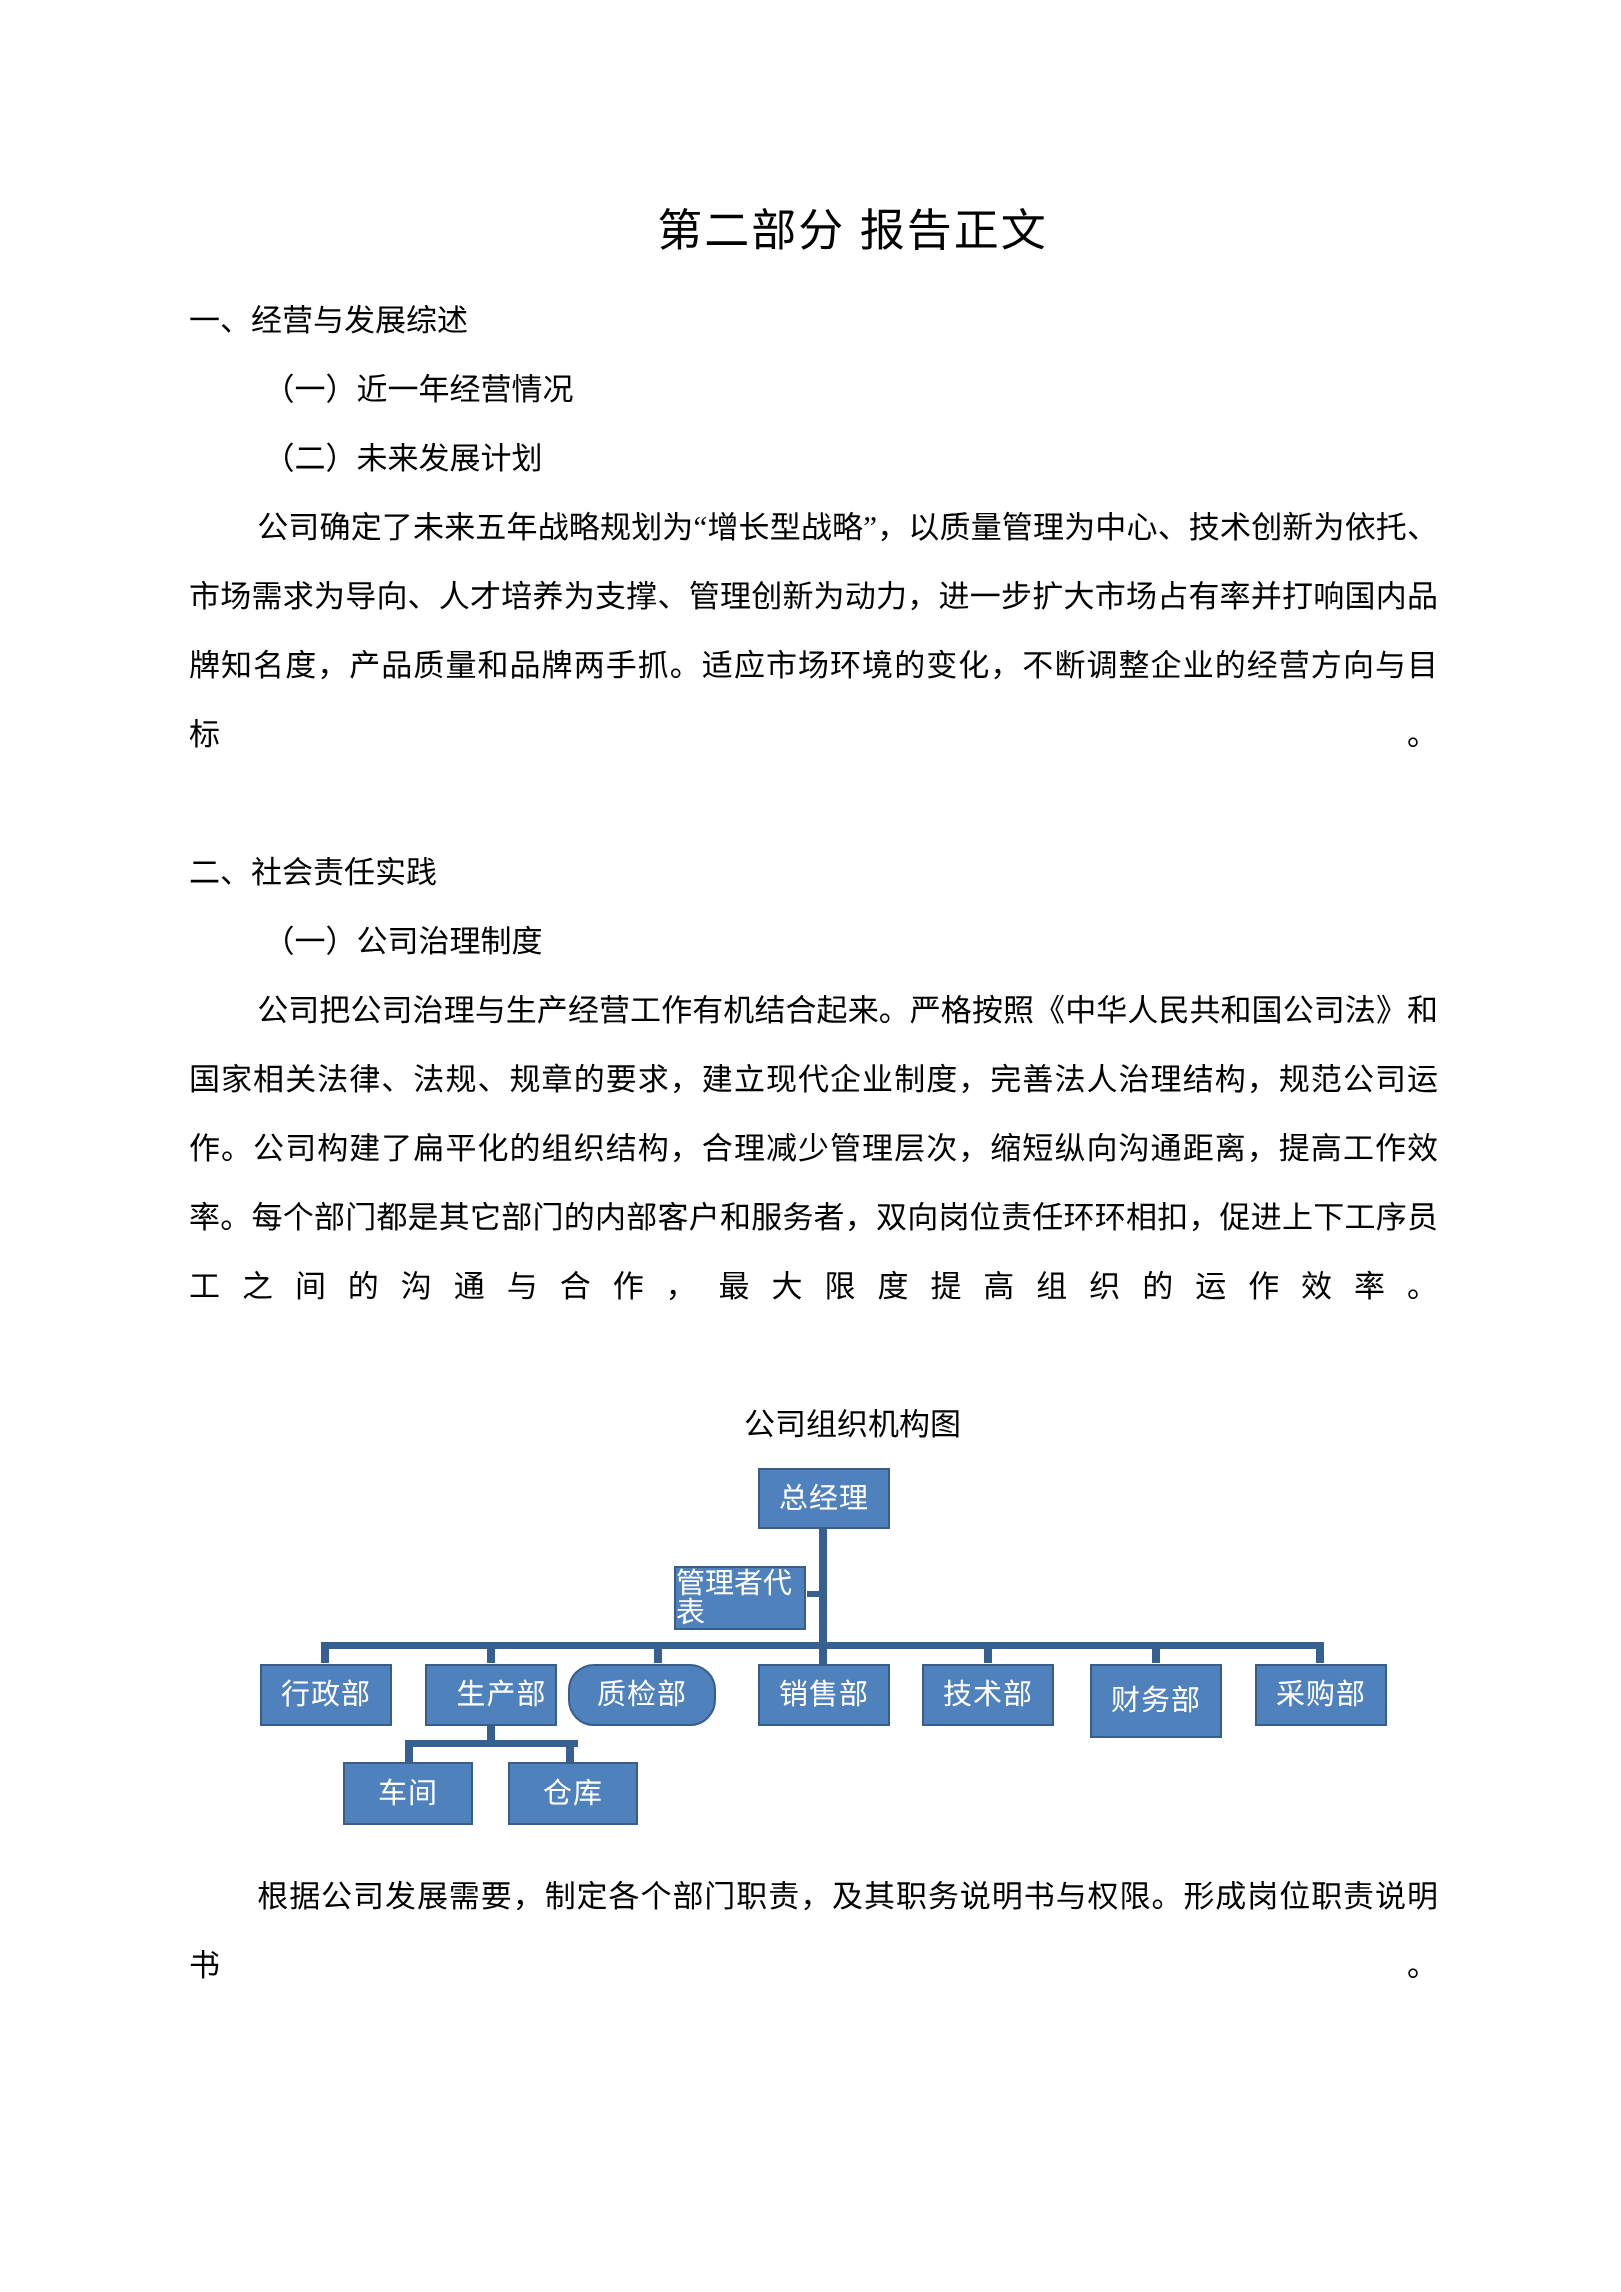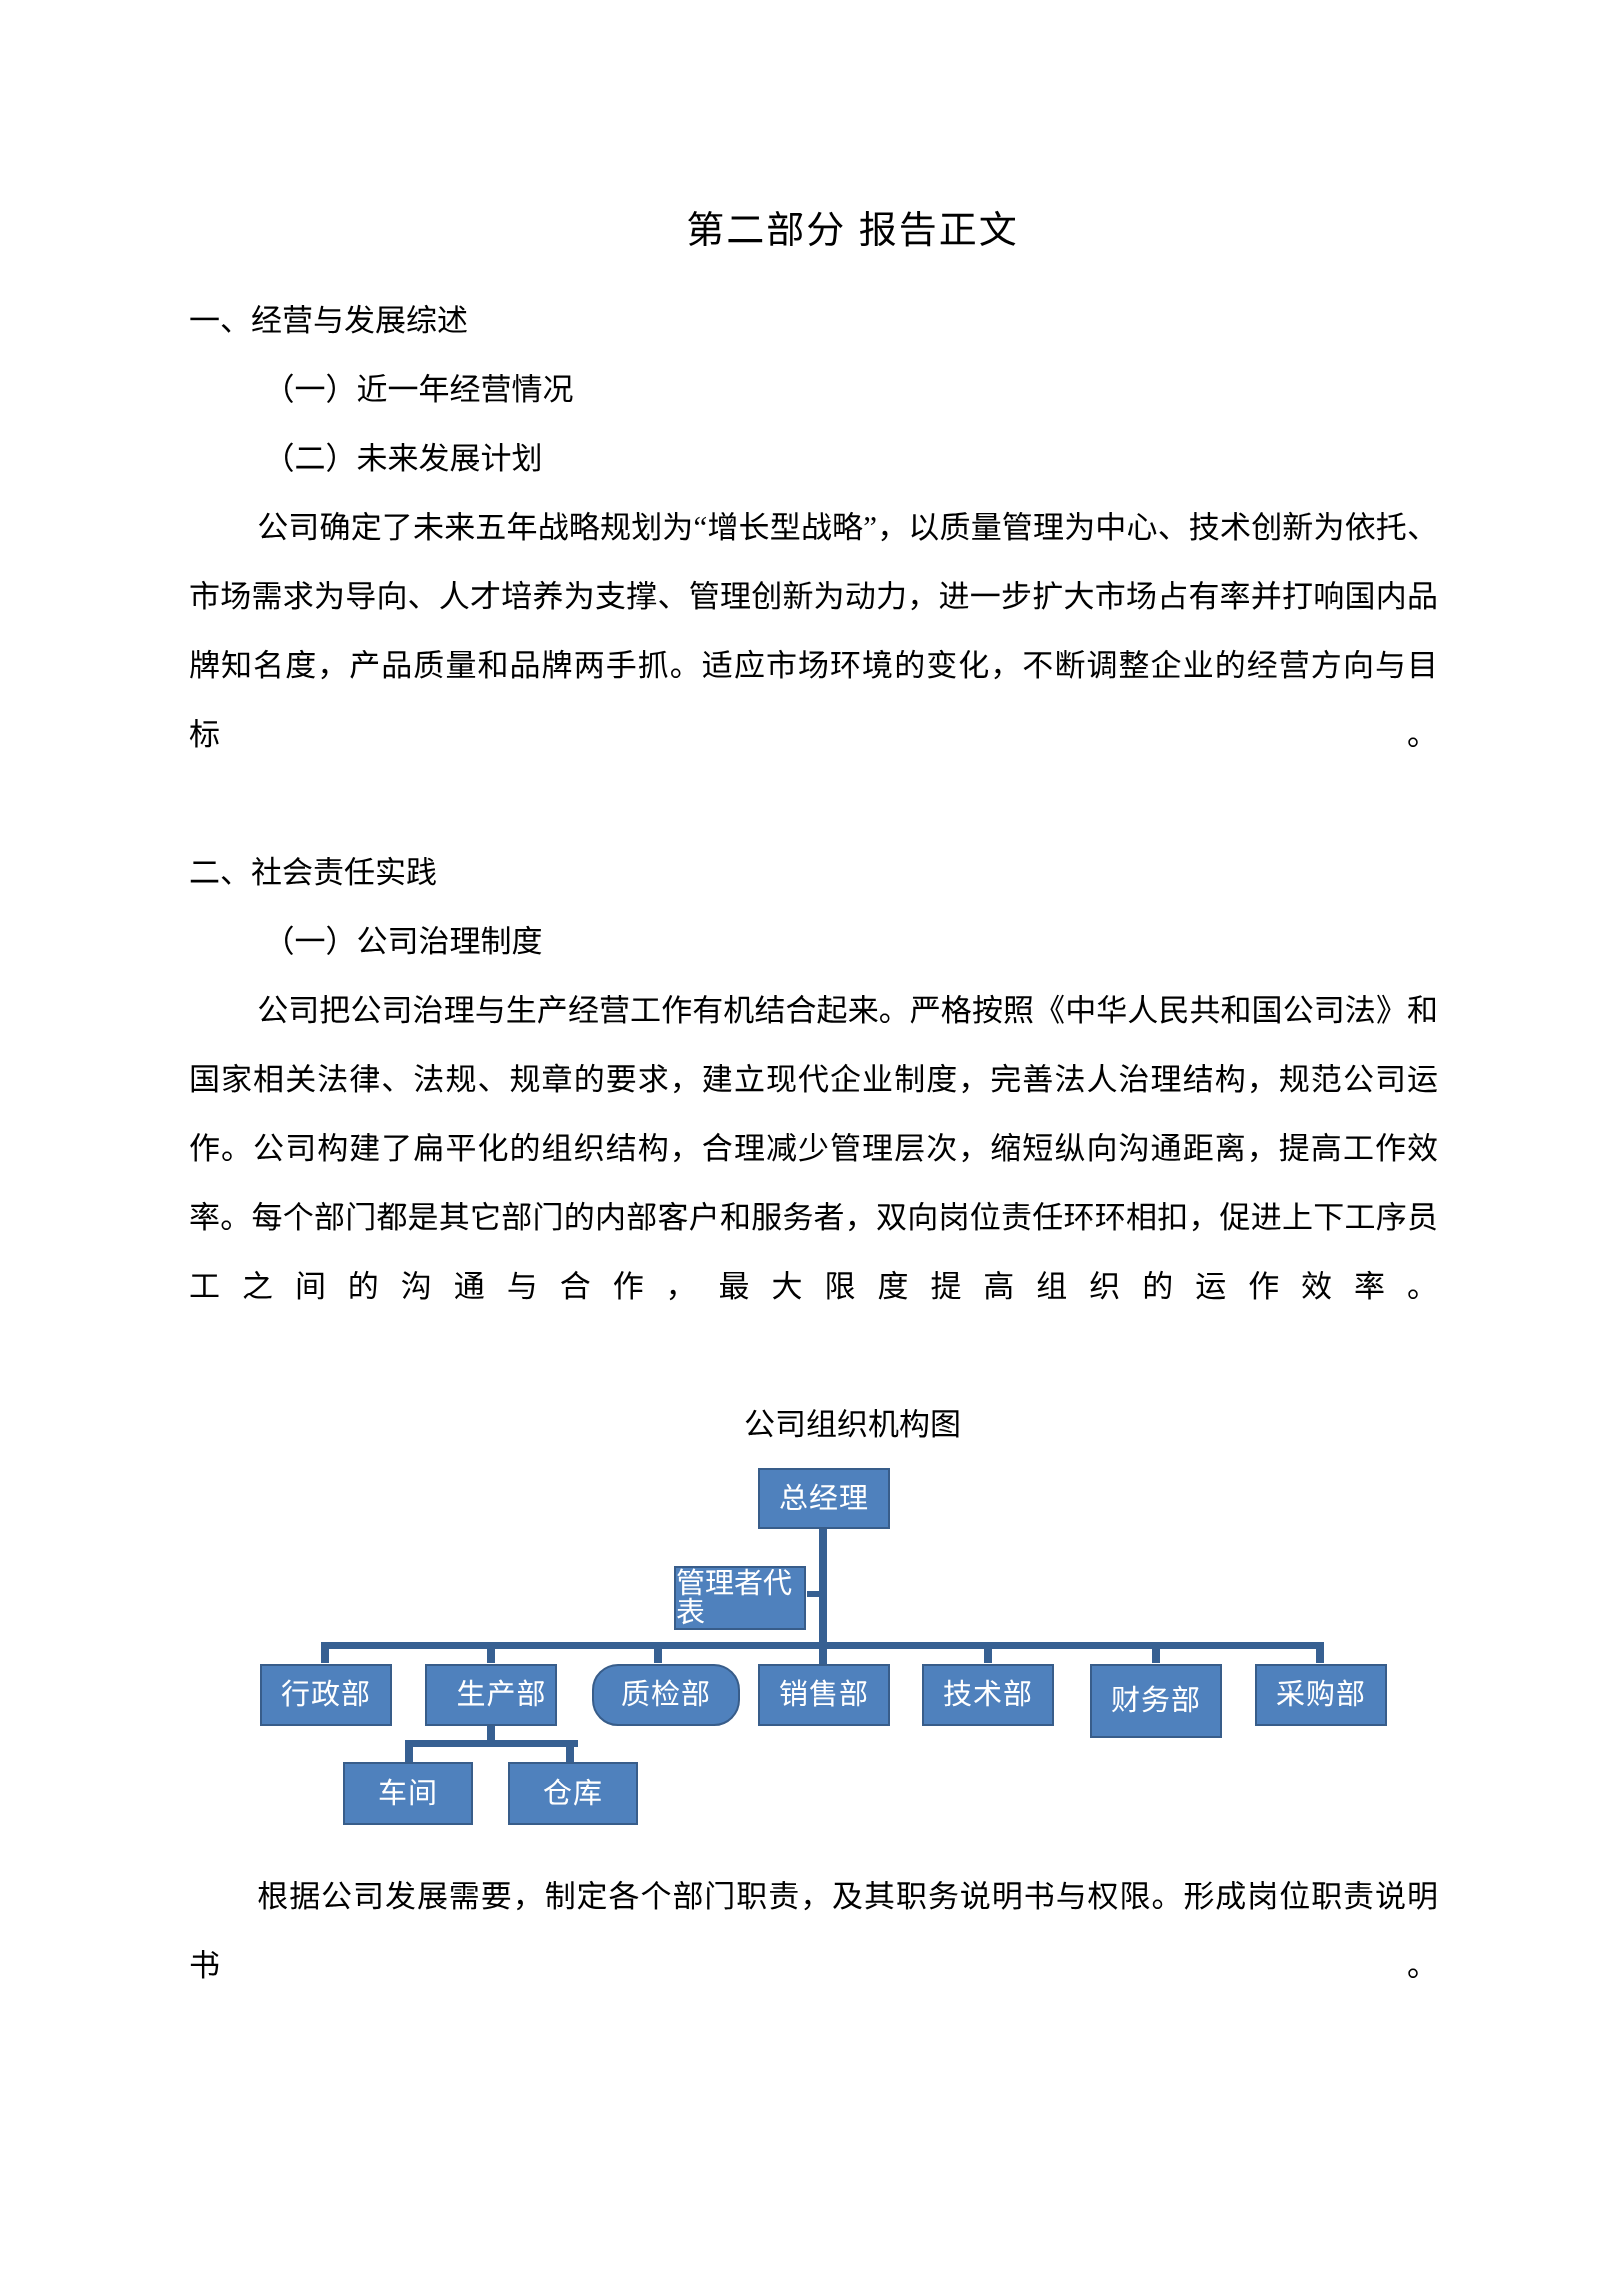--- a/index.html
+++ b/index.html
@@ -13,21 +13,21 @@
     height: 2293px;
     background: #ffffff;
     overflow: hidden;
     font-family: "Liberation Serif", serif;
     color: #000000;
     box-sizing: border-box;
     padding: 201px 183px 0 189px;
   }
   .doc-title {
     font-family: "Liberation Sans", sans-serif;
-    font-size: 38px;
+    font-size: 45px;
     line-height: 59px;
     text-align: center;
     margin-left: 78px; 
     white-space: nowrap;
     letter-spacing: 2px;
   }
   .body-text {
     margin-top: 25.5px;
     font-size: 31px;
     line-height: 69px;
@@ -116,21 +116,21 @@
       <div class="conn" style="left:487px; top:265px; width:7.8px;   height:14.7px;"></div>
       <div class="conn" style="left:405px; top:279px; width:173px; height:7.8px;"></div>
       <div class="conn" style="left:405px; top:285px; width:7.8px; height:17.6px;"></div>
       <div class="conn" style="left:566px; top:285px; width:7.8px; height:17.6px;"></div>
 
       <div class="org-box" style="left:758px; top:7.8px;   width:132px; height:61px;">总经理</div>
       <div class="org-box" style="left:674px; top:105px; width:132px; height:64px; letter-spacing:0;">管理者代表</div>
 
       <div class="org-box" style="left:260px;  top:203px; width:132px; height:62px;">行政部</div>
       <div class="org-box" style="left:425px;  top:203px; width:132px; height:62px;padding-left:21px;">生产部</div>
-      <div class="org-box" style="left:592px;  top:203px; width:148px; height:62px;border-radius:26px;">质检部</div>
+      <div class="org-box" style="left:568px;  top:203px; width:148px; height:62px;border-radius:26px;">质检部</div>
       <div class="org-box" style="left:758px;  top:203px; width:132px; height:62px;">销售部</div>
       <div class="org-box" style="left:922px;  top:203px; width:132px; height:62px;">技术部</div>
       <div class="org-box" style="left:1090px; top:203px; width:132px; height:74px;">财务部</div>
       <div class="org-box" style="left:1255px; top:203px; width:132px; height:62px;">采购部</div>
 
       <div class="org-box" style="left:343px; top:301px; width:130px; height:63px;">车间</div>
       <div class="org-box" style="left:508px; top:301px; width:130px; height:63px;">仓库</div>
     </div>
 
     <div class="para closing">根据公司发展需要，制定各个部门职责，及其职务说明书与权限。形成岗位职责说明书。</div>

